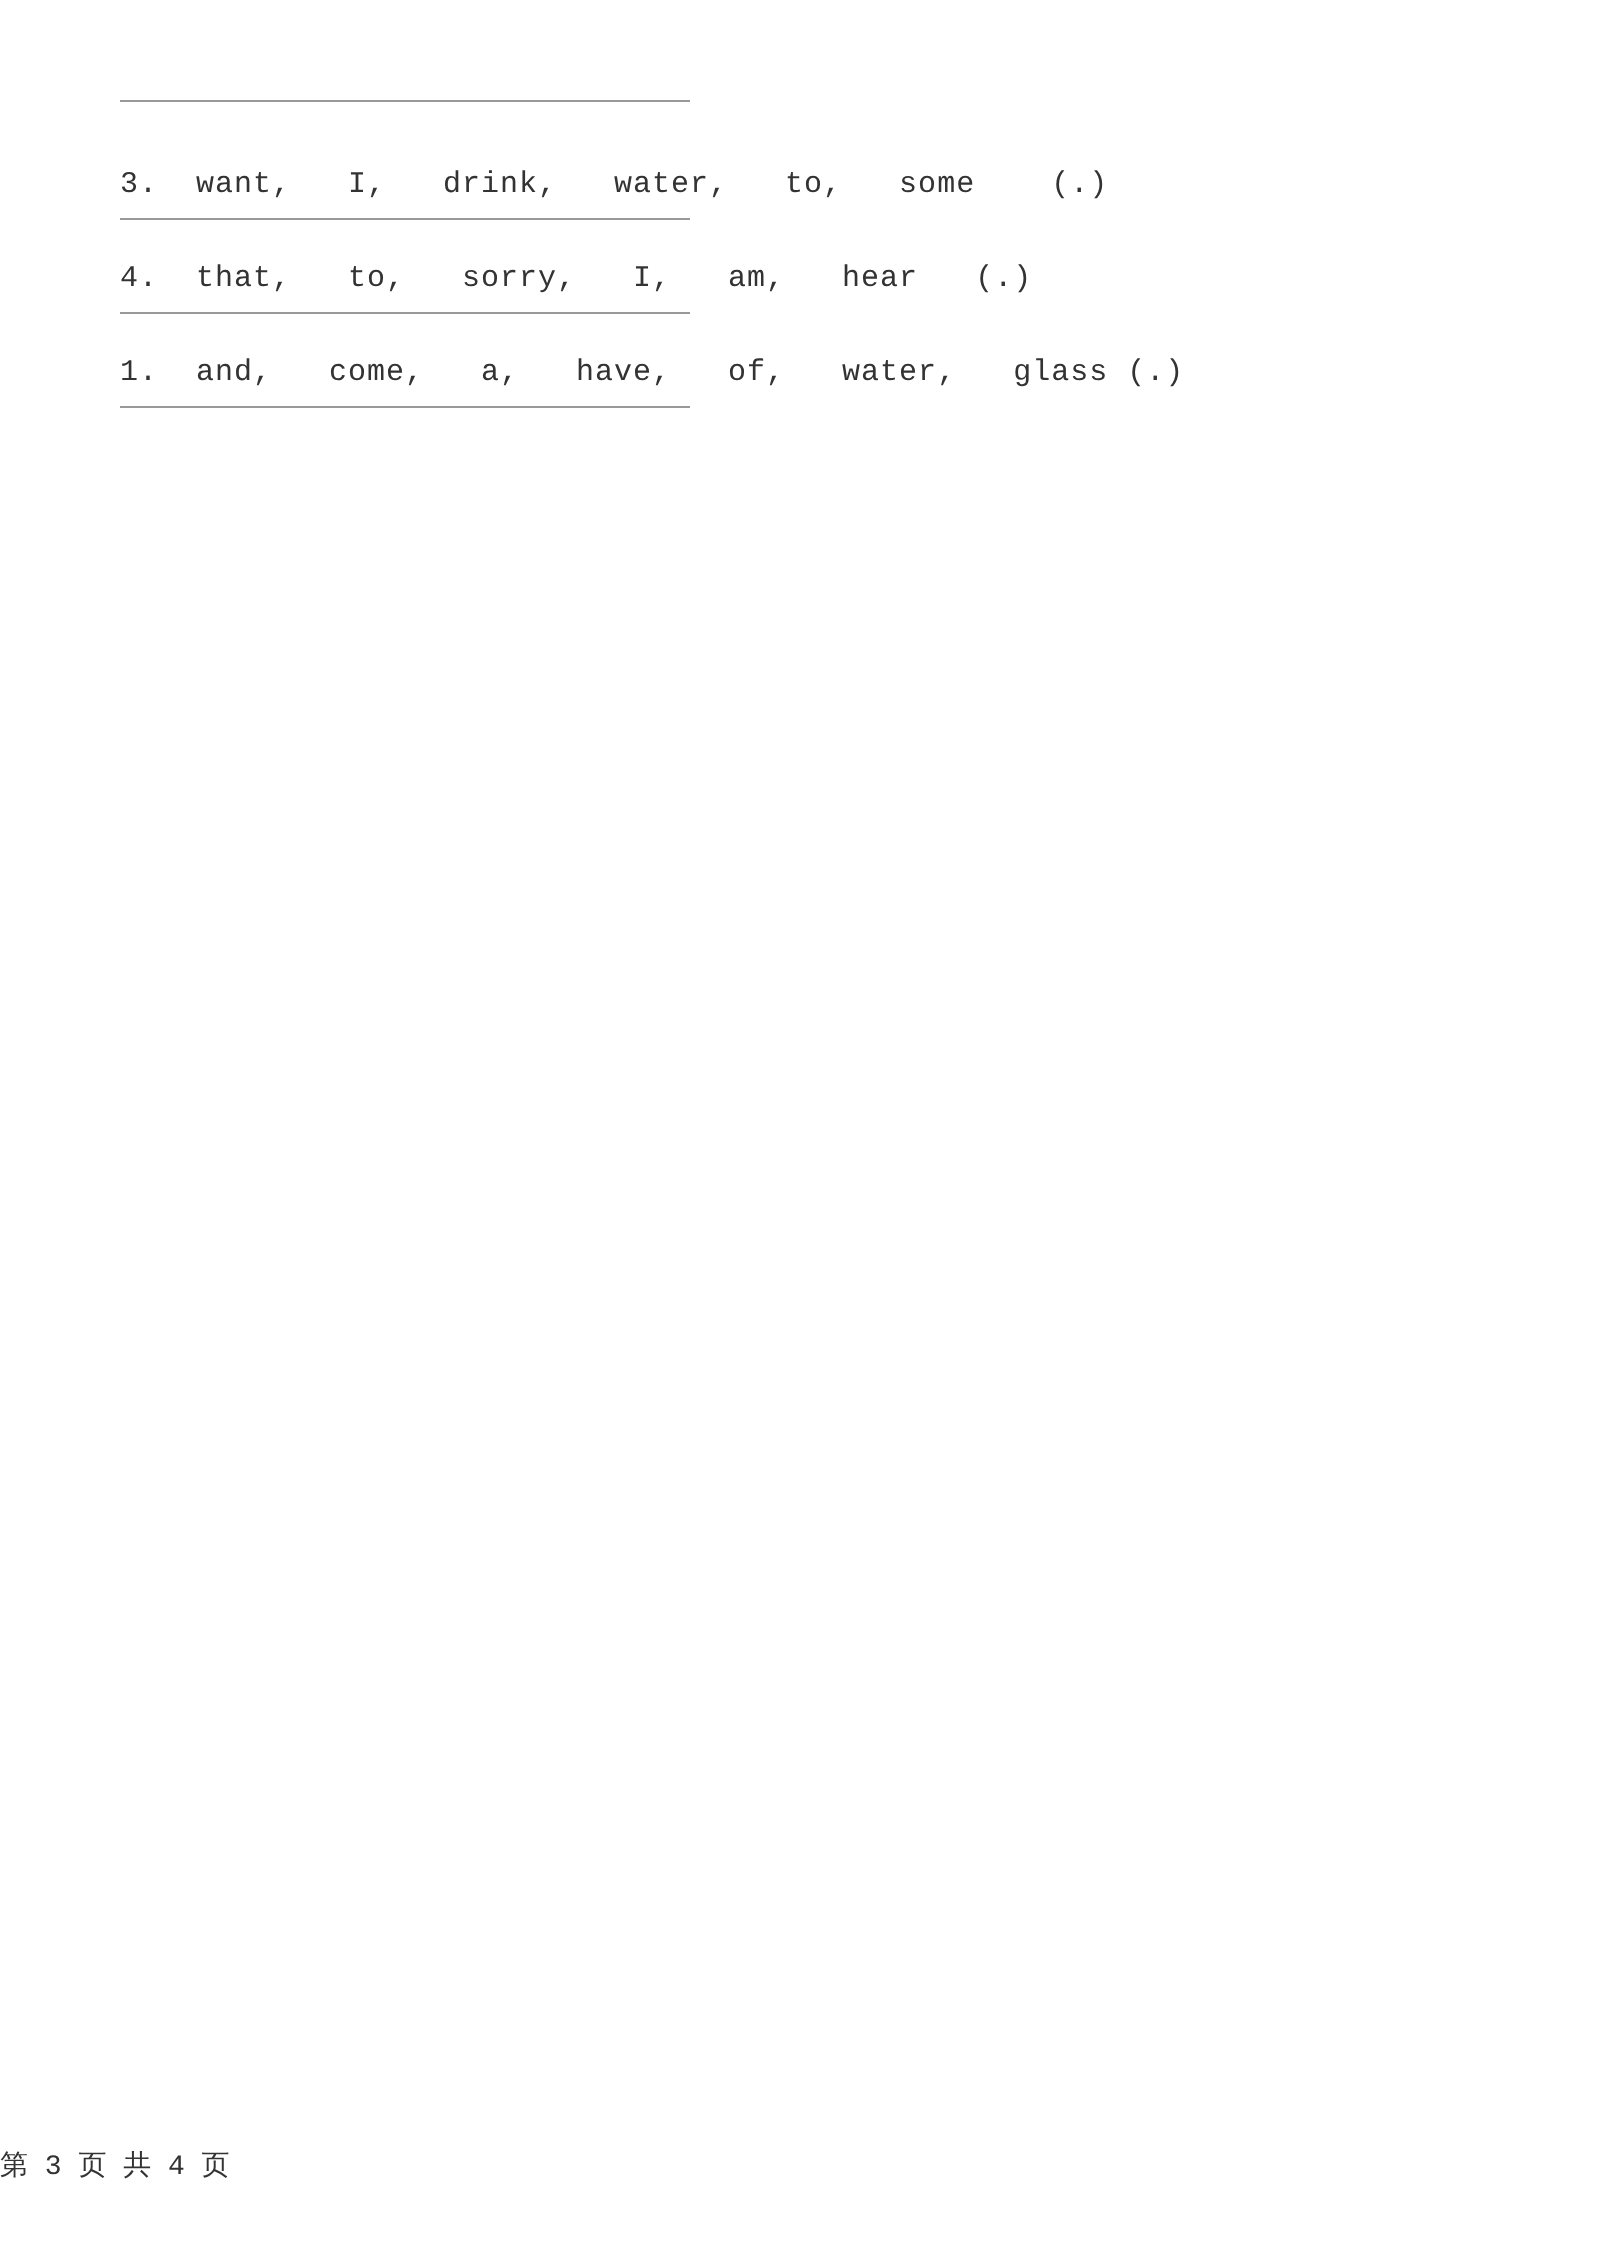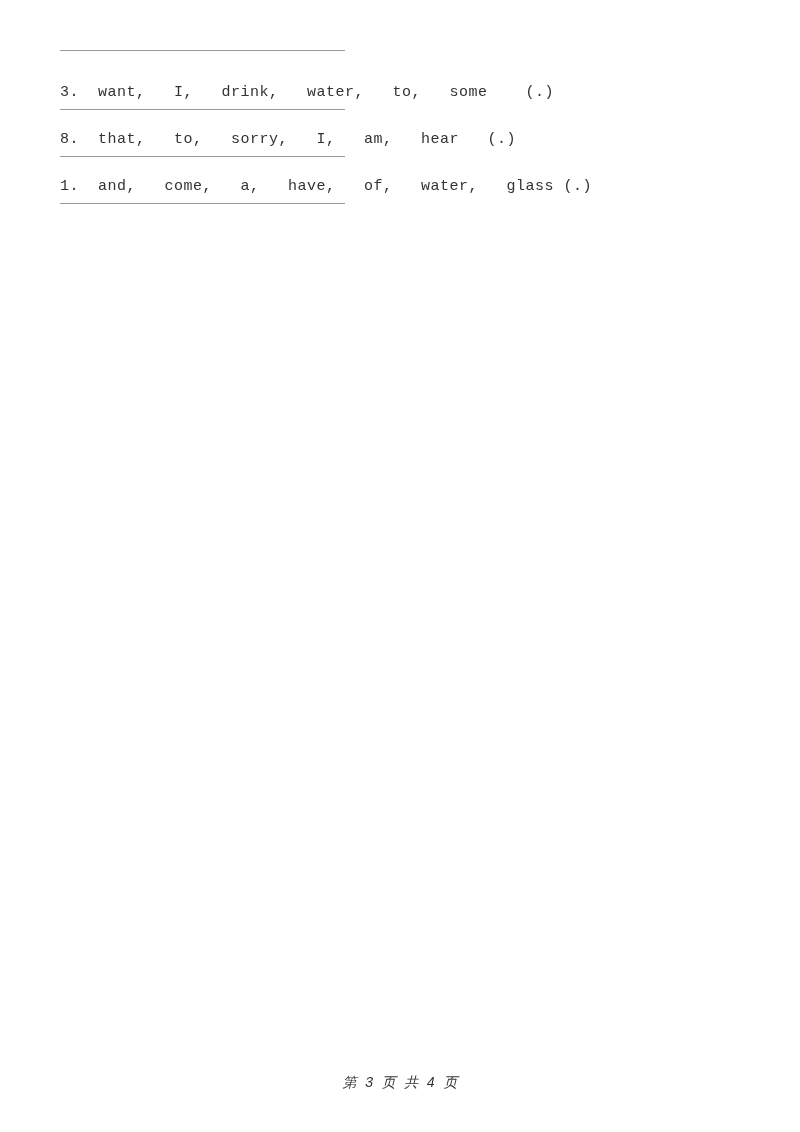--- a/index.html
+++ b/index.html
@@ -46,41 +46,39 @@
       line-height: 1.6;
       margin-bottom: 4px;
       white-space: pre;
     }
 
     .page-footer {
       position: absolute;
       bottom: 40px;
       left: 0;
       width: 800px;
-      text-align: center;
       font-size: 14px;
       color: #333;
       font-family: 'Courier New', Courier, monospace;
-      font-style: italic;
     }
   </style>
 </head>
 <body>
 
 <div class="page-container">
 
   <hr class="answer-line" style="margin-top: 10px; margin-bottom: 30px;">
 
   <div class="question-block">
     <div class="question-text">3.  want,   I,   drink,   water,   to,   some    (.)</div>
     <hr class="answer-line">
   </div>
 
   <div class="question-block">
-    <div class="question-text">8.  that,   to,   sorry,   I,   am,   hear   (.)</div>
+    <div class="question-text">4.  that,   to,   sorry,   I,   am,   hear   (.)</div>
     <hr class="answer-line">
   </div>
 
   <div class="question-block">
     <div class="question-text">1.  and,   come,   a,   have,   of,   water,   glass (.)</div>
     <hr class="answer-line">
   </div>
 
   <div class="page-footer">
     <span>第 3 页 共 4 页</span>

